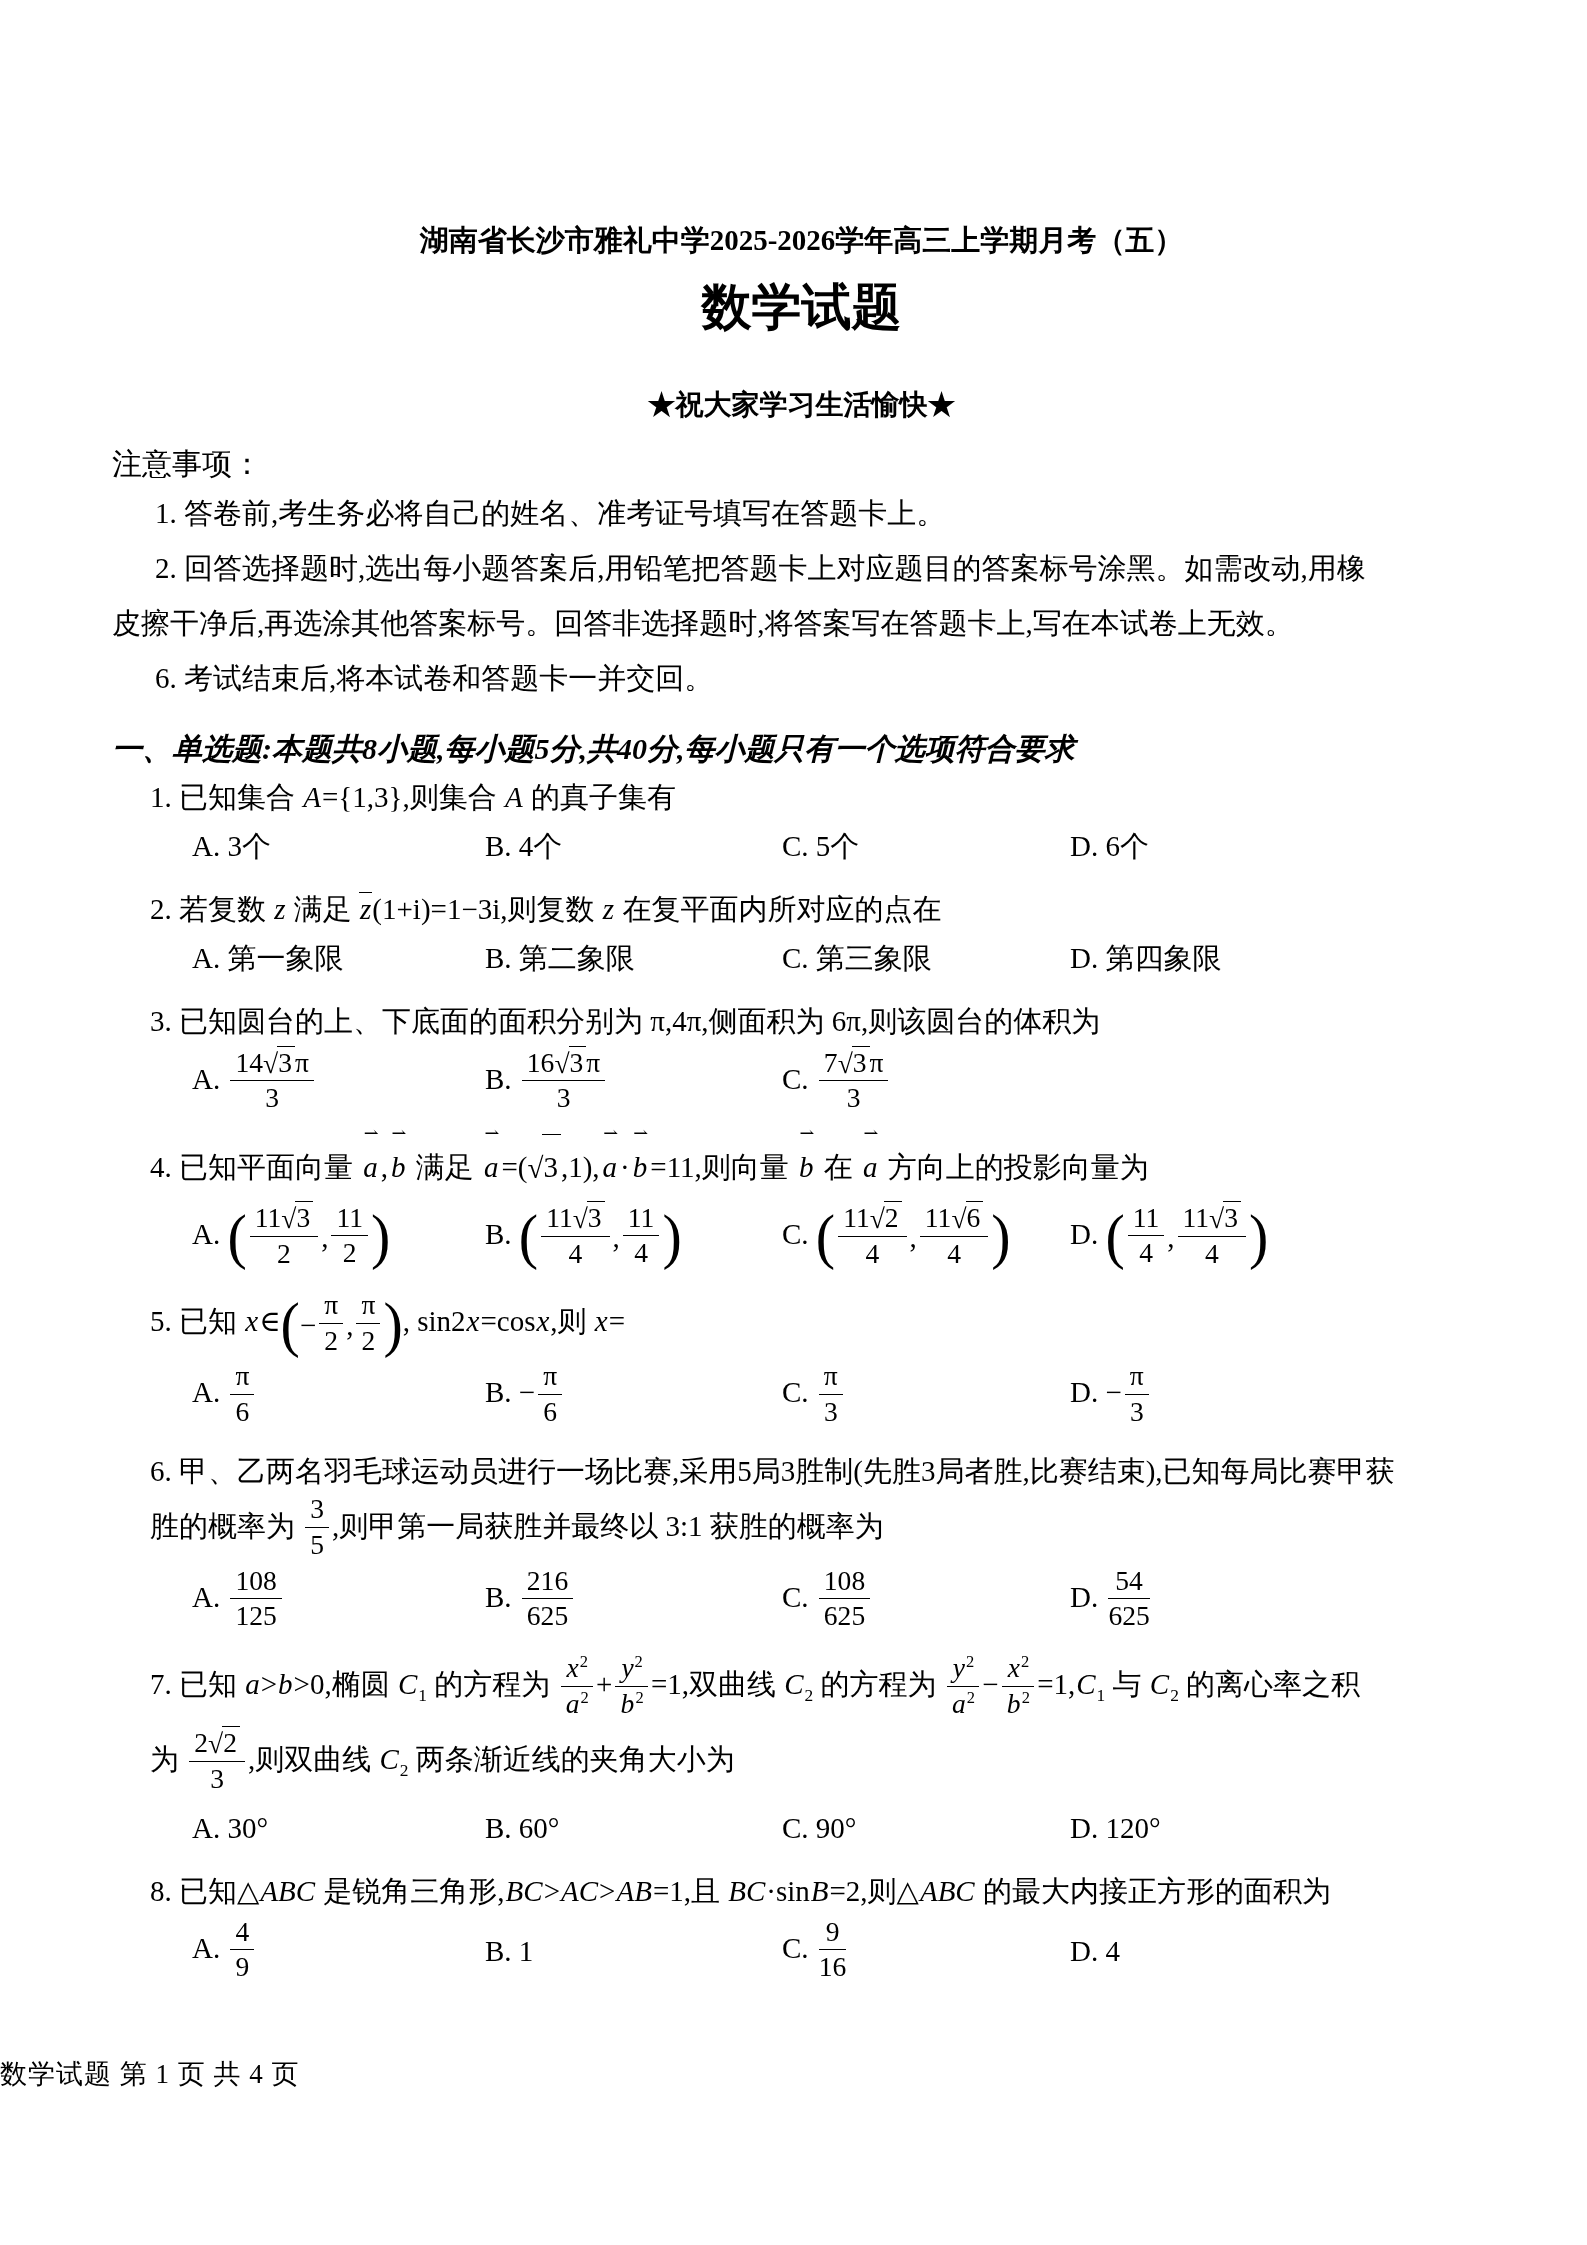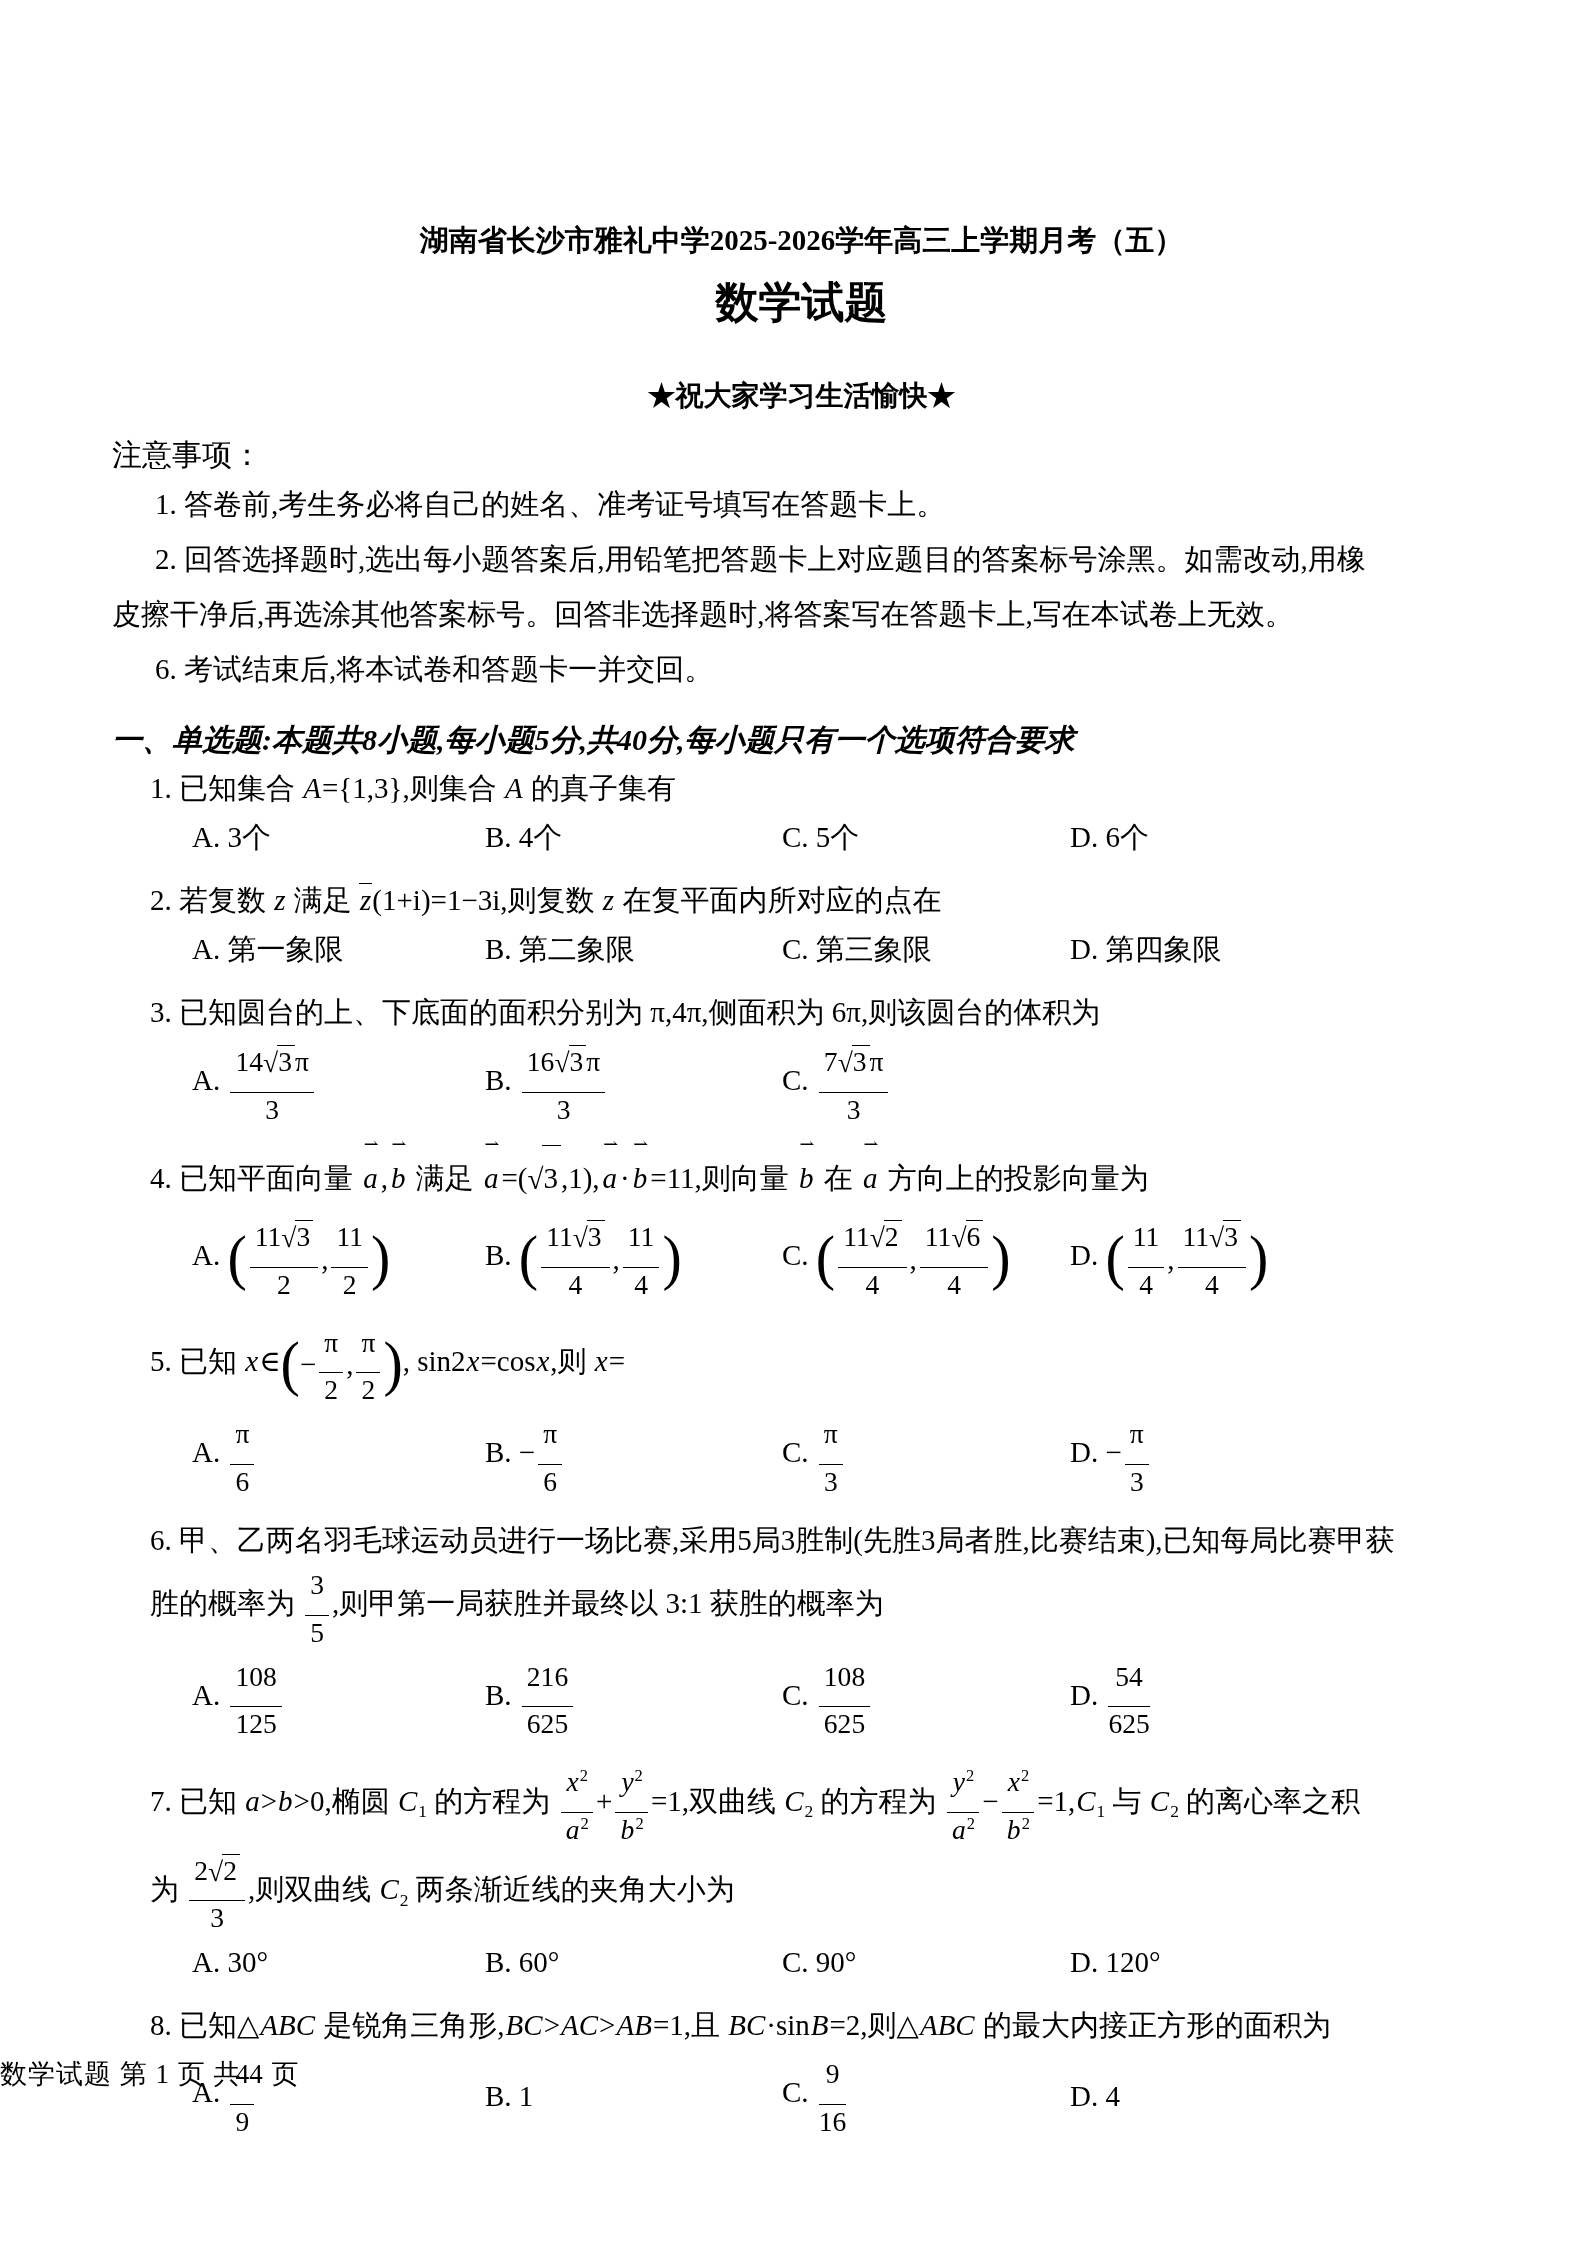--- a/index.html
+++ b/index.html
@@ -6,38 +6,38 @@
   .page{
     position:relative;
     width:1587px;height:2245px;
     background:#ffffff;color:#000;
     font-family:"Liberation Serif","DejaVu Serif",serif;
     font-size:29px;
     overflow:hidden;
   }
   .content{padding:222px 96px 0 112px;}
   .title{text-align:center;font-weight:bold;font-size:29px;line-height:1.25;margin-bottom:18px;}
-  .subtitle{text-align:center;font-weight:bold;font-size:43px;line-height:1.25;margin-bottom:48px;}
+  .subtitle{text-align:center;font-weight:bold;font-size:50px;line-height:1.25;margin-bottom:48px;}
   .greeting{text-align:center;font-weight:bold;font-size:28px;line-height:35px;margin-bottom:20px;}
   .notice-heading{font-weight:normal;font-size:30px;line-height:44px;}
   .notice-line{font-size:29px;line-height:55px;}
   .indent{text-indent:43px;}
   .section-heading{font-weight:bold;font-size:30px;line-height:50px;margin-top:18px;font-style:italic;}
   .question{margin-bottom:8px;}
   .qline{line-height:46px;padding-left:38px;}
   .qline.tall{line-height:64px;}
   .opts{display:grid;grid-template-columns:293px 297px 288px auto;margin:4px 0 18px 80px;align-items:center;}
   .opt{line-height:44px;white-space:nowrap;}
   .footer{position:absolute;top:2056px;left:0;width:100%;font-size:27px;letter-spacing:1px;}
 
   
   .mit,.mbase{font-style:italic;font-family:"Liberation Serif","DejaVu Serif",serif;padding:0 1px;}
   sup,sub{font-size:0.6em;}
   .mfrac{display:inline-block;vertical-align:middle;text-align:center;line-height:1.15;font-size:0.95em;margin:0 3px;transform:translateY(-2px);}
-  .mnum{display:block;border-bottom:1.5px solid #000;padding:0 5px 14px;margin-top:8px;}
+  .mnum{display:block;border-bottom:1.5px solid #000;padding:0 5px 2px;}
   .mden{display:block;padding-top:1px;}
   .msqrt{display:inline-block;white-space:nowrap;}
   .msign{display:inline-block;transform:translateY(0.5px);}
   .mrad{display:inline-block;border-top:1.5px solid #000;padding:0 3px 0 1px;margin-left:-1px;}
   .mbar{display:inline-block;border-top:1.5px solid #000;line-height:1.05;padding-top:1px;}
   .mvec{display:inline-block;position:relative;margin:0 2px;}
   .marrow{position:absolute;top:-0.62em;left:55%;transform:translateX(-50%);font-size:0.62em;line-height:1;font-style:normal;}
   .mpar{display:inline-flex;align-items:center;vertical-align:middle;}
   .mp{font-size:2em;line-height:0.9;font-weight:400;transform:scaleY(1.05);}
   .mpin{display:inline-flex;align-items:center;}

